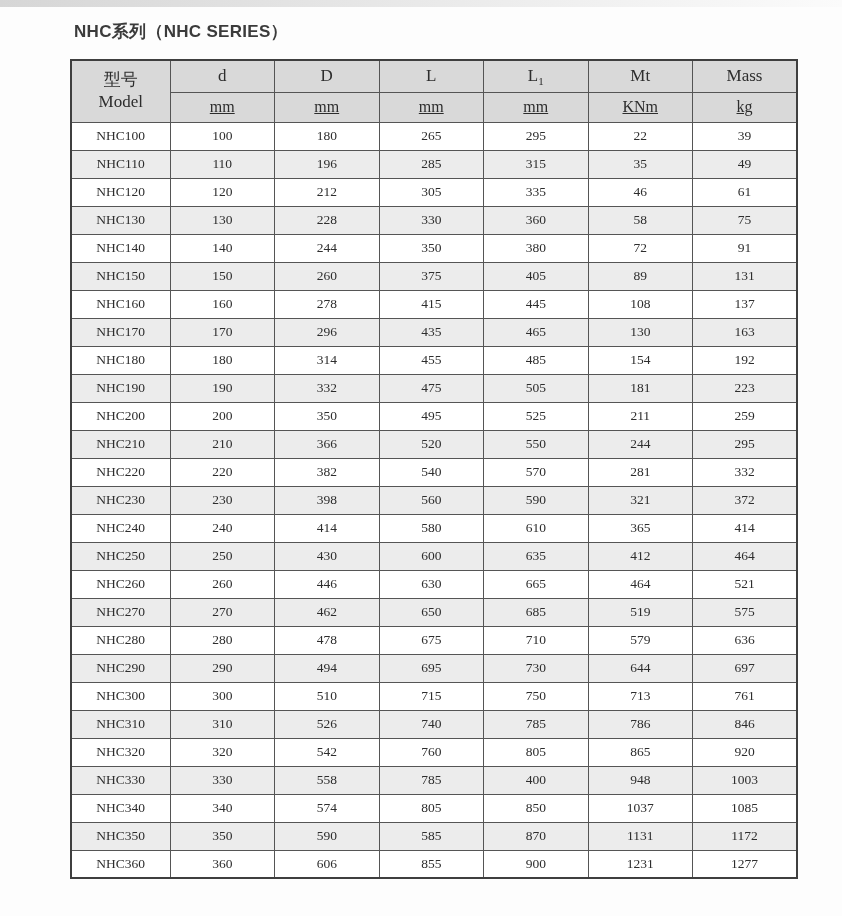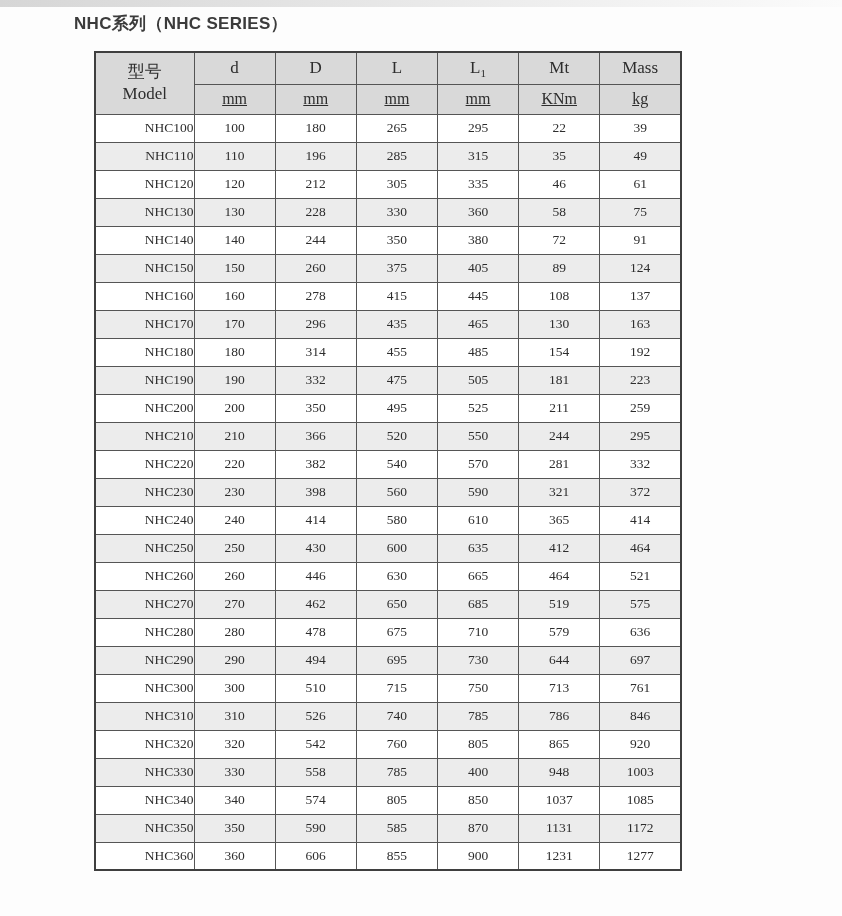--- a/index.html
+++ b/index.html
@@ -13,36 +13,35 @@
     overflow: hidden;
   }
   .top-edge {
     position: absolute;
     top: 0; left: 0;
     width: 100%;
     height: 7px;
     background: linear-gradient(to right, #d6d6d6, #ededed 60%, #fbfbfb);
   }
   .page {
-    padding: 12px 0 0 70px;
+    padding: 20px 0 0 70px;
   }
   h1.title {
     font-family: "Liberation Sans", sans-serif;
     font-size: 17px;
     font-weight: 700;
     color: #3b3b3b;
     margin: 0 0 16px 4px;
     letter-spacing: 0.3px;
   }
   table.spec {
     border-collapse: collapse;
-    width: 588px;
+    width: 728px;
     table-layout: fixed;
     border: 2px solid #3f3f3f;
-    margin-left: 24px;
   }
   col.model-col { width: 99px; }
   th, td {
     border: 1px solid #555555;
     text-align: center;
     vertical-align: middle;
     color: #2d2d2d;
     padding: 0;
   }
   thead th {
@@ -58,21 +57,21 @@
   }
   th sub { font-size: 11px; }
   tbody td {
     height: 28px;
     font-size: 13.5px;
     background: var(--row-bg, #ffffff);
   }
   tbody tr.stripe td {
     background: var(--stripe-bg, #ececec);
   }
-  tbody td.model-cell { font-size: 13.5px; text-align: right; }
+  tbody td.model-cell { font-size: 13.5px; }
 </style>
 </head>
 <body>
 
 <div class="top-edge"></div>
 
 <div class="page">
 
   <h1 class="title">NHC系列（NHC SERIES）</h1>
 
@@ -154,21 +153,21 @@
           <td>72</td>
           <td>91</td>
         </tr>
         <tr class="stripe">
           <td class="model-cell">NHC150</td>
           <td>150</td>
           <td>260</td>
           <td>375</td>
           <td>405</td>
           <td>89</td>
-          <td>124</td>
+          <td>131</td>
         </tr>
         <tr>
           <td class="model-cell">NHC160</td>
           <td>160</td>
           <td>278</td>
           <td>415</td>
           <td>445</td>
           <td>108</td>
           <td>137</td>
         </tr>

